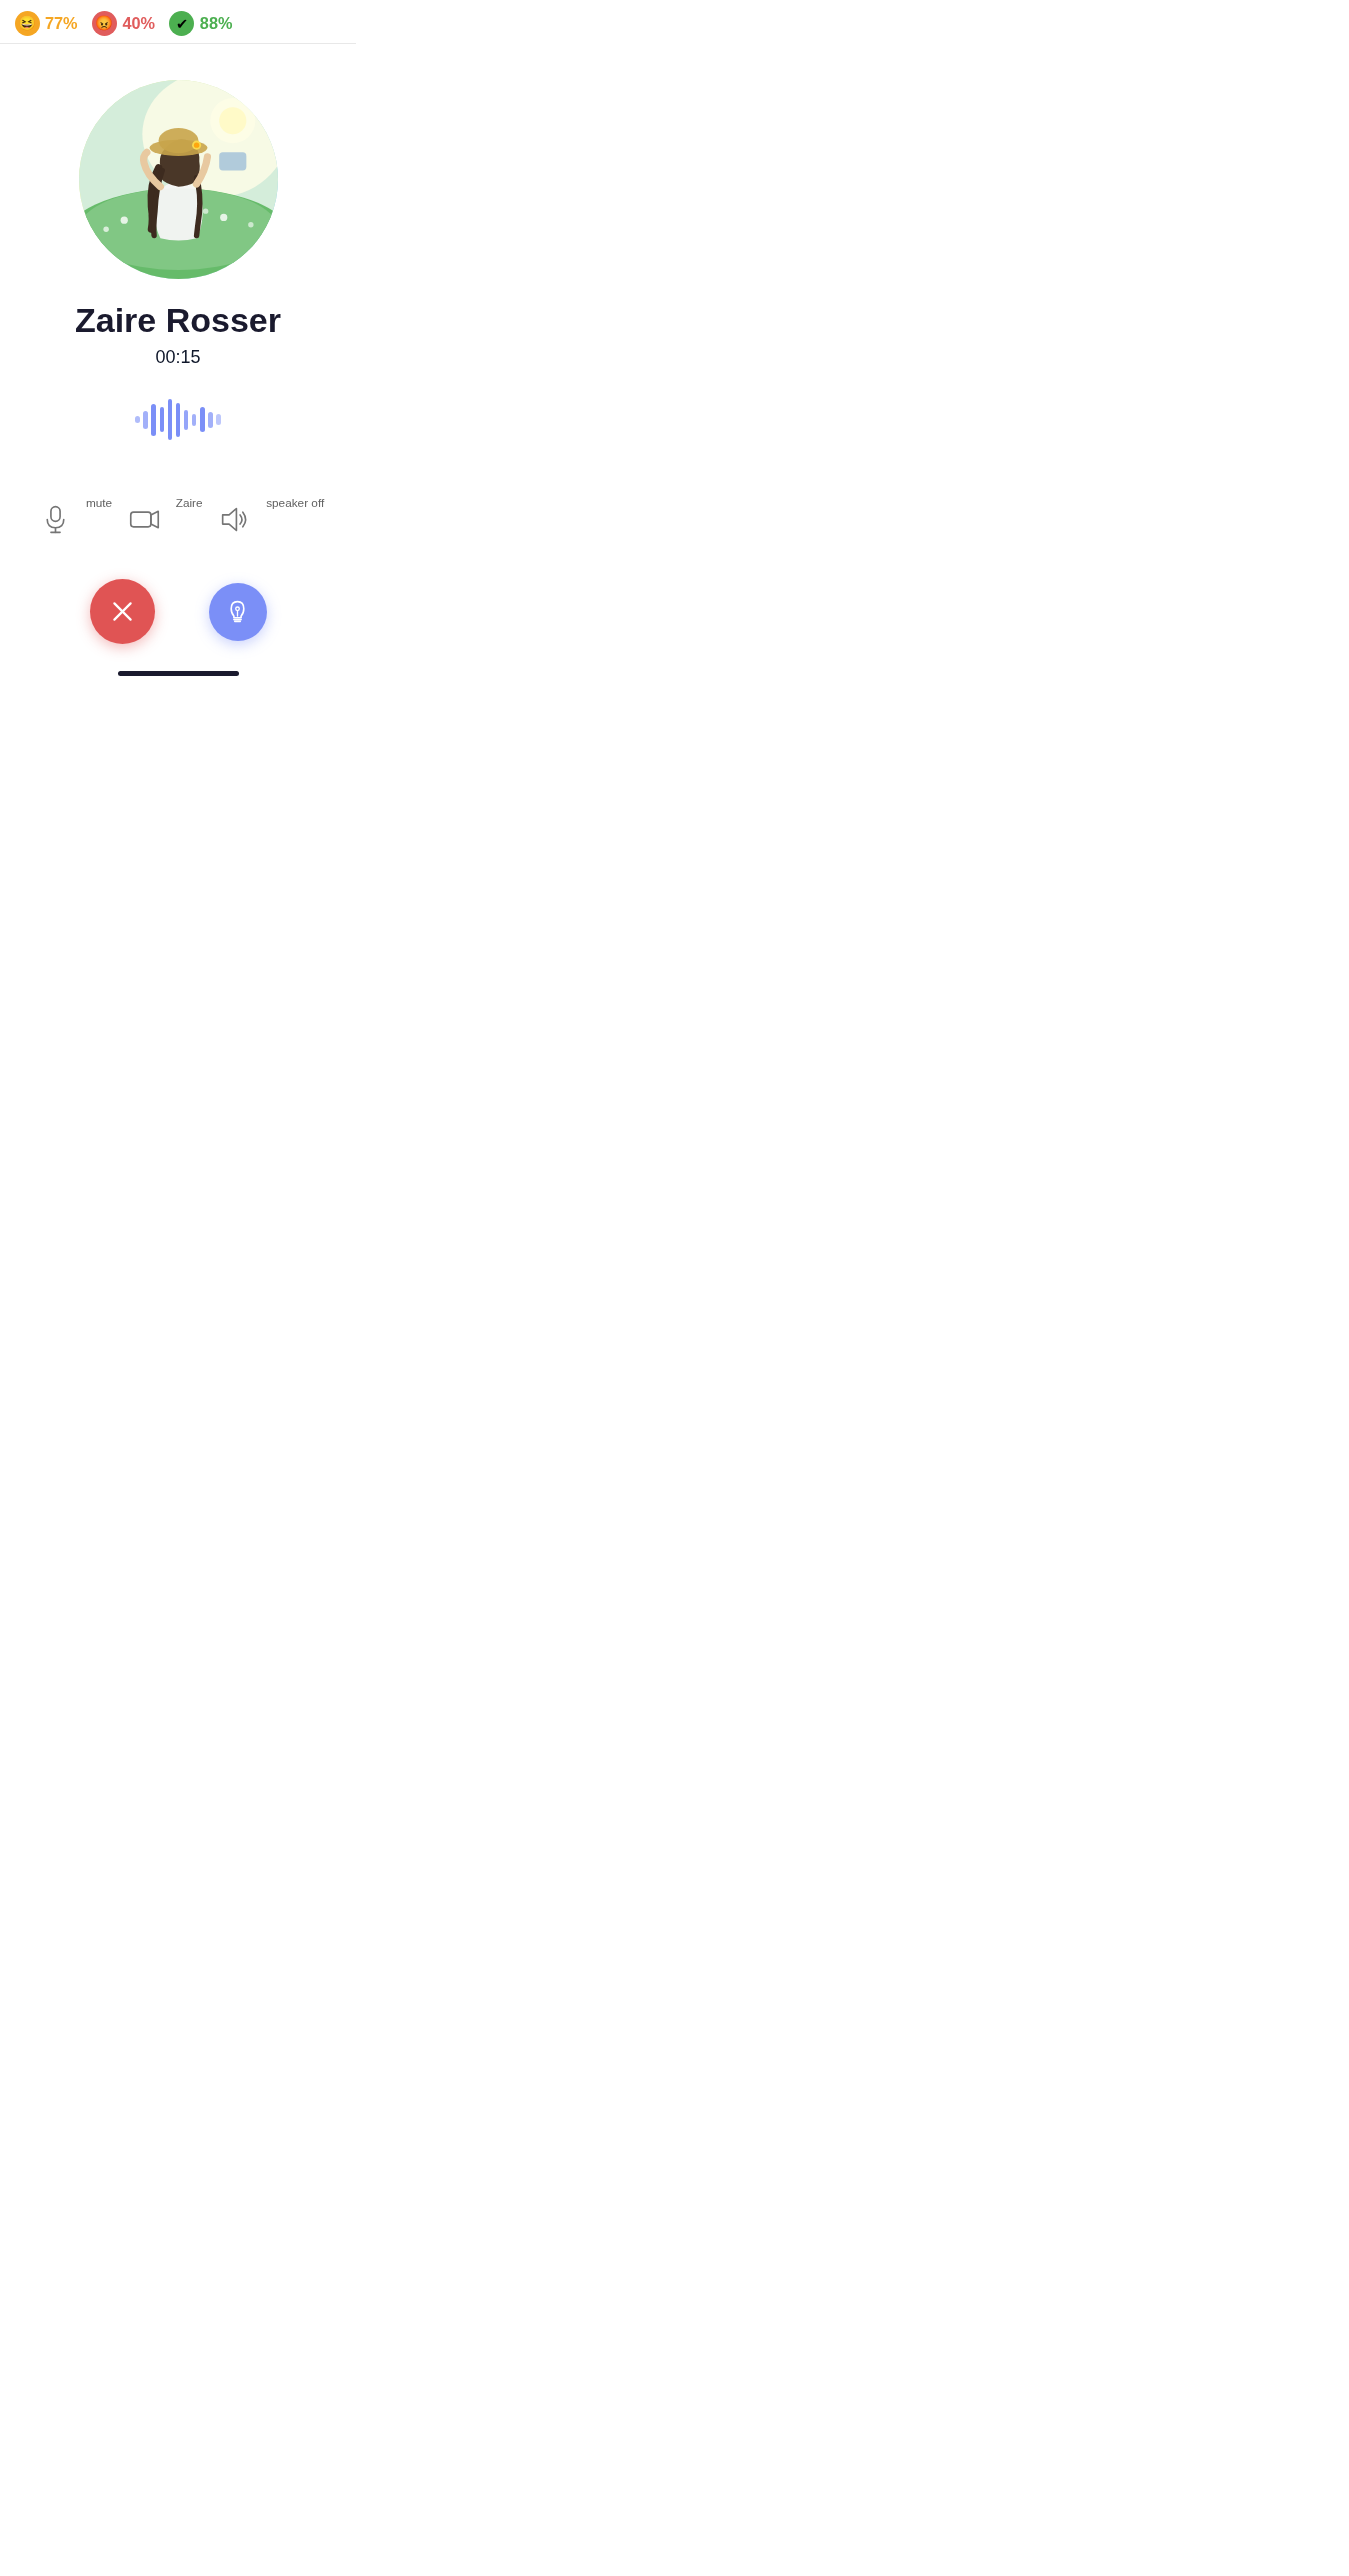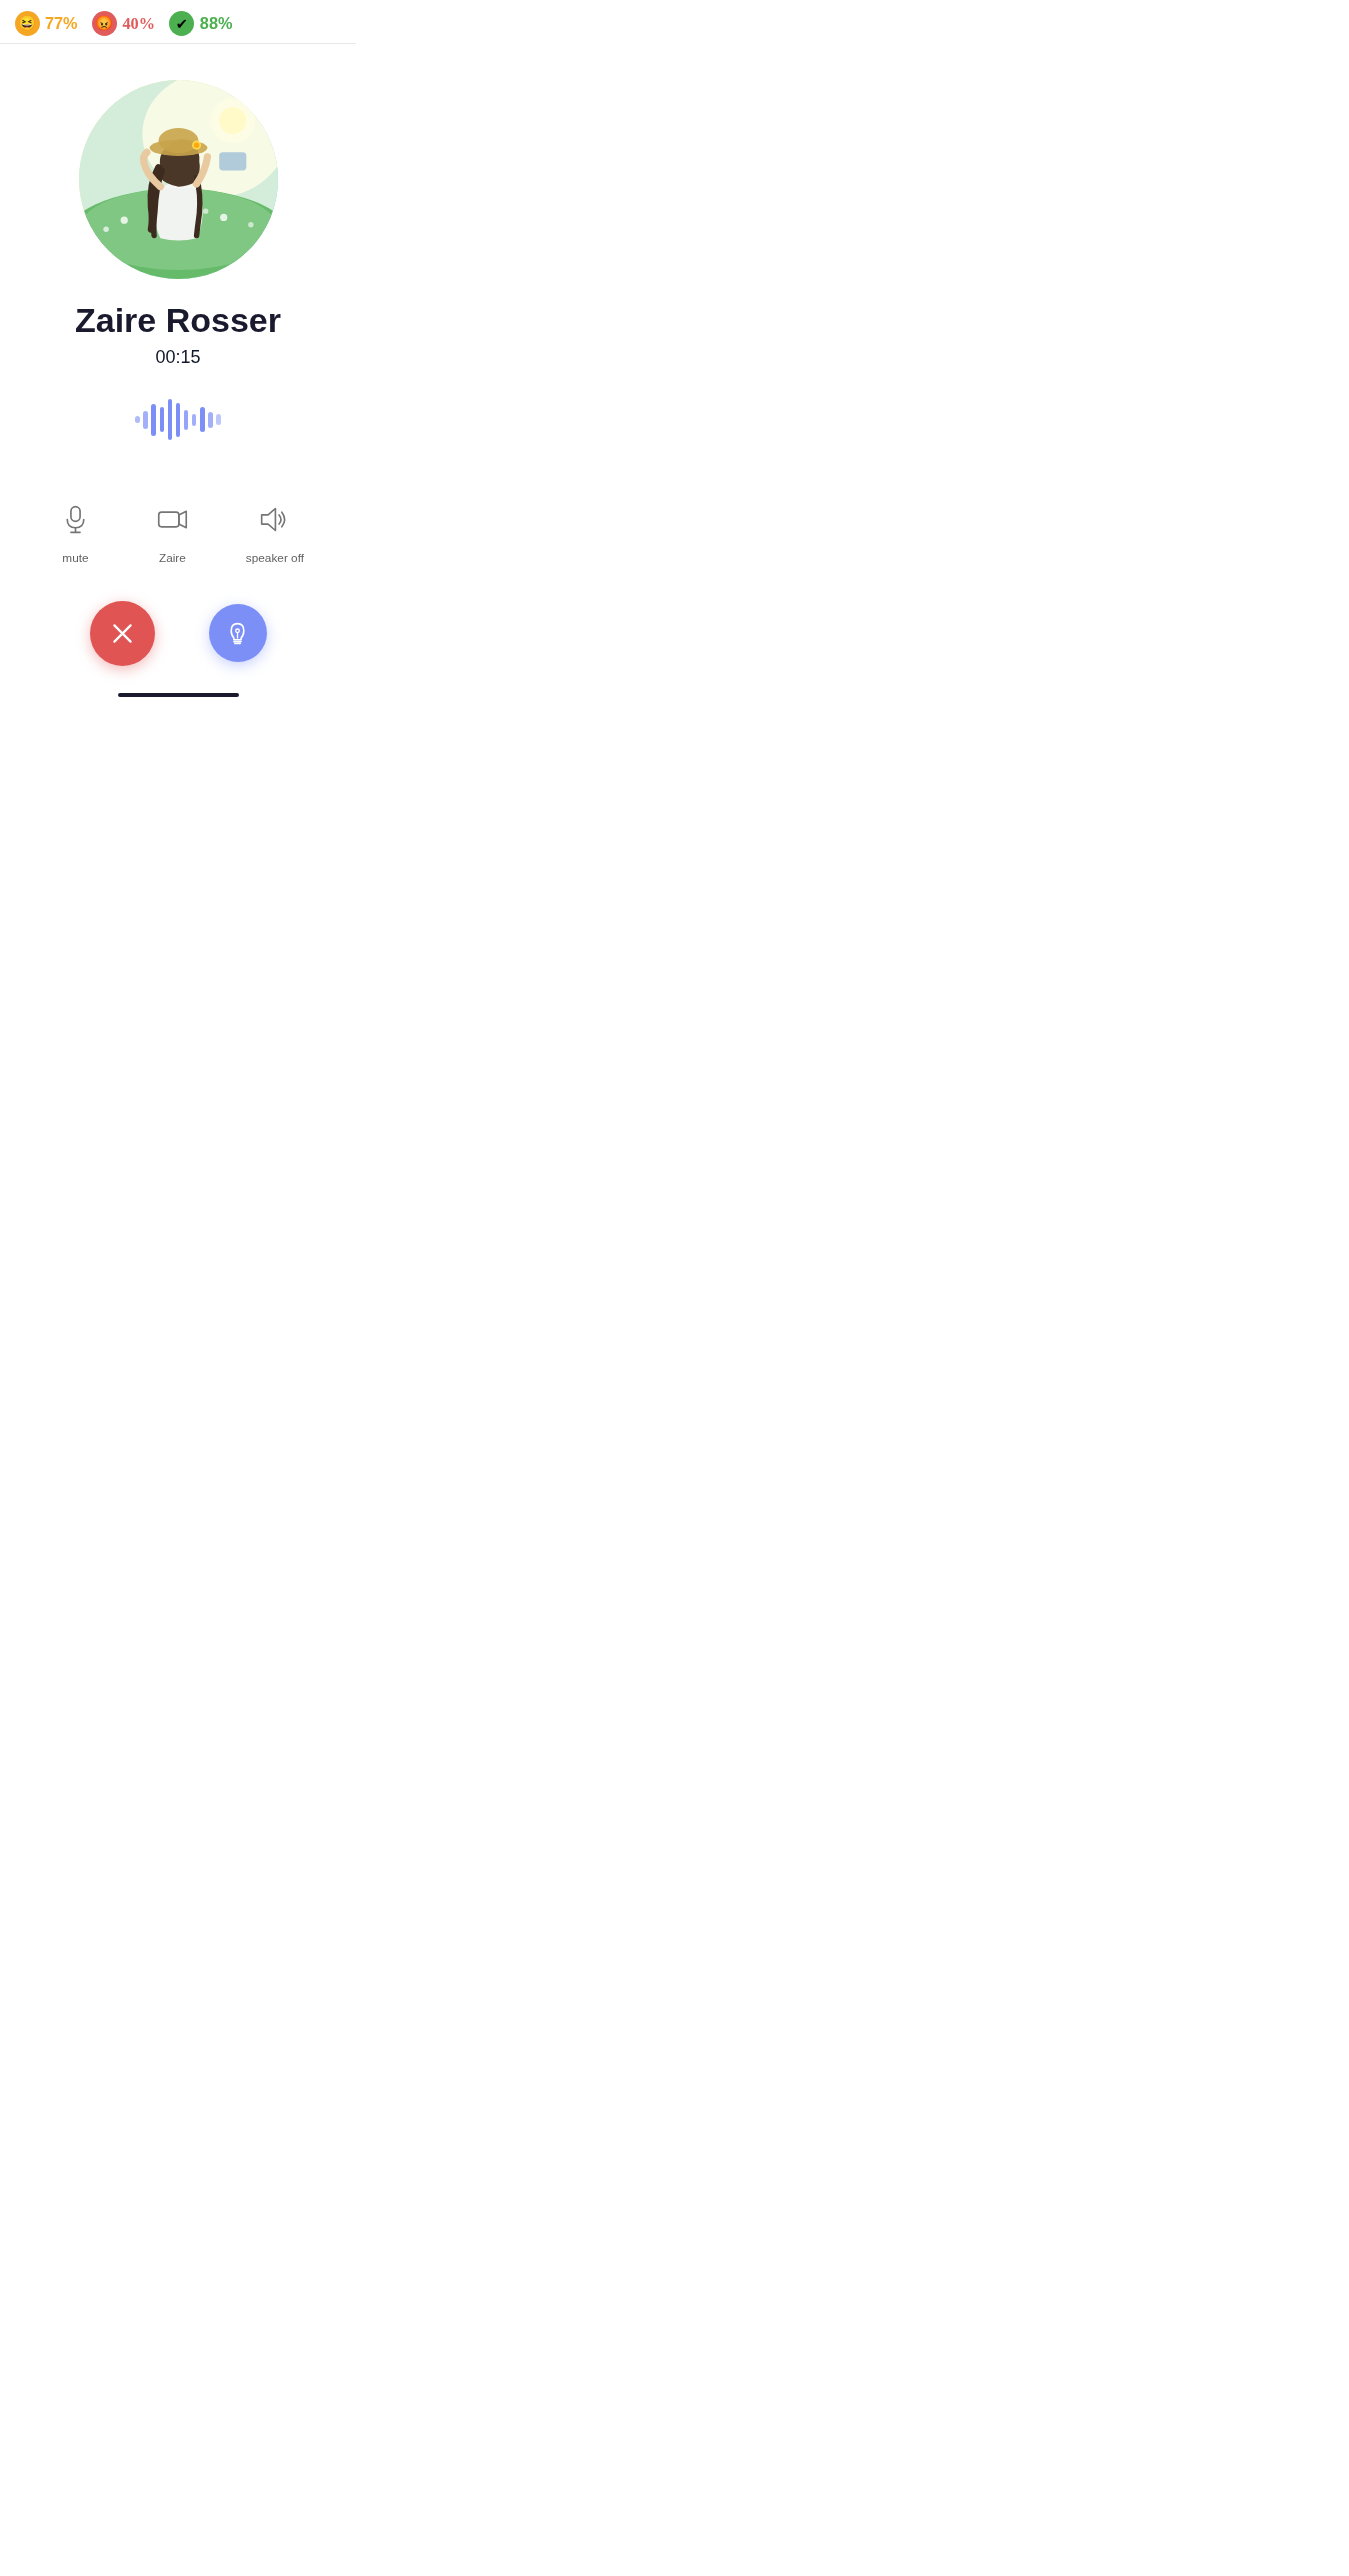--- a/index.html
+++ b/index.html
@@ -57,21 +57,21 @@
     .status-emoji.shield {
       background: #4caf50;
     }
 
     .status-percent {
       font-size: 16.3px;
       font-weight: 600;
     }
 
     .status-percent.happy { color: #f5a623; }
-    .status-percent.angry { color: #e05c5c; font-family: Liberation Serif, serif; }
+    .status-percent.angry { color: #e05c5c; }
     .status-percent.shield { color: #4caf50; }
 
     
     .main-content {
       display: flex;
       flex-direction: column;
       align-items: center;
       flex: 1;
       width: 100%;
       padding-top: 36px;
@@ -137,22 +137,22 @@
       display: flex;
       justify-content: space-around;
       align-items: center;
       width: 100%;
       padding: 0 27px;
       margin-bottom: 36px;
     }
 
     .control-item {
       display: flex;
-      flex-direction: column;
-      align-items: center;
+      flex-direction: row;
+      align-items: flex-start;
       gap: 7.2px;
       cursor: pointer;
     }
 
     .control-icon {
       width: 47px;
       height: 47px;
       display: flex;
       align-items: center;
       justify-content: center;

